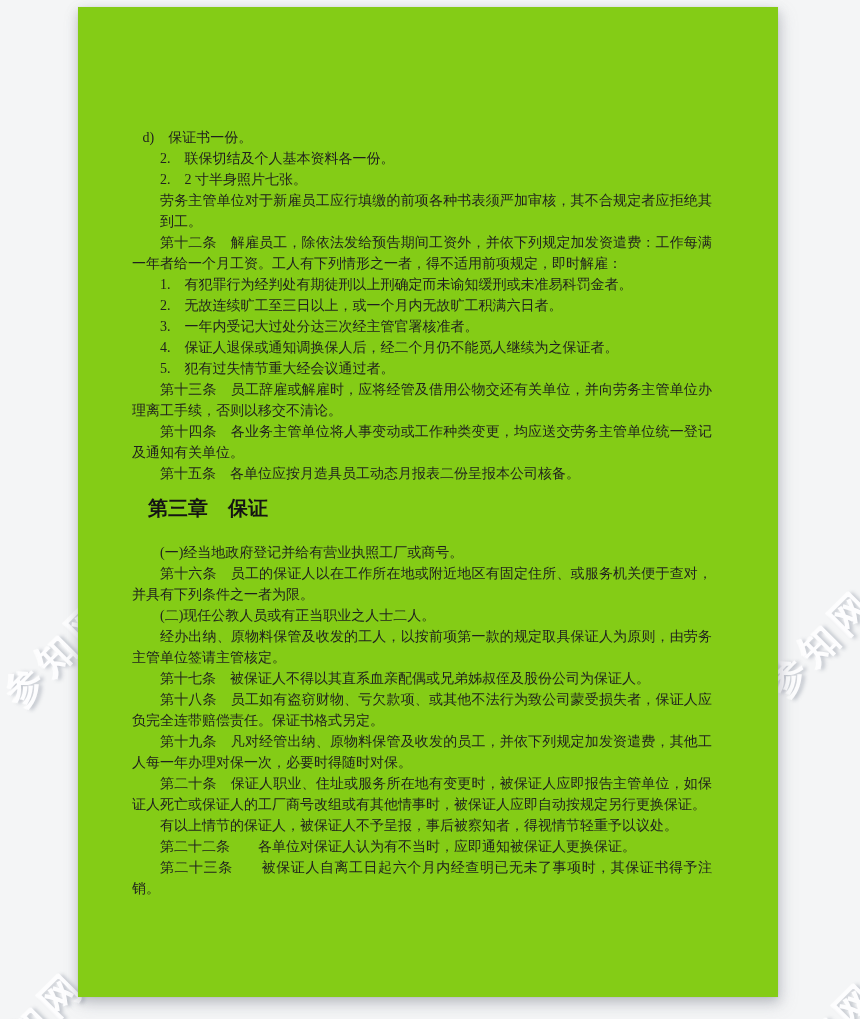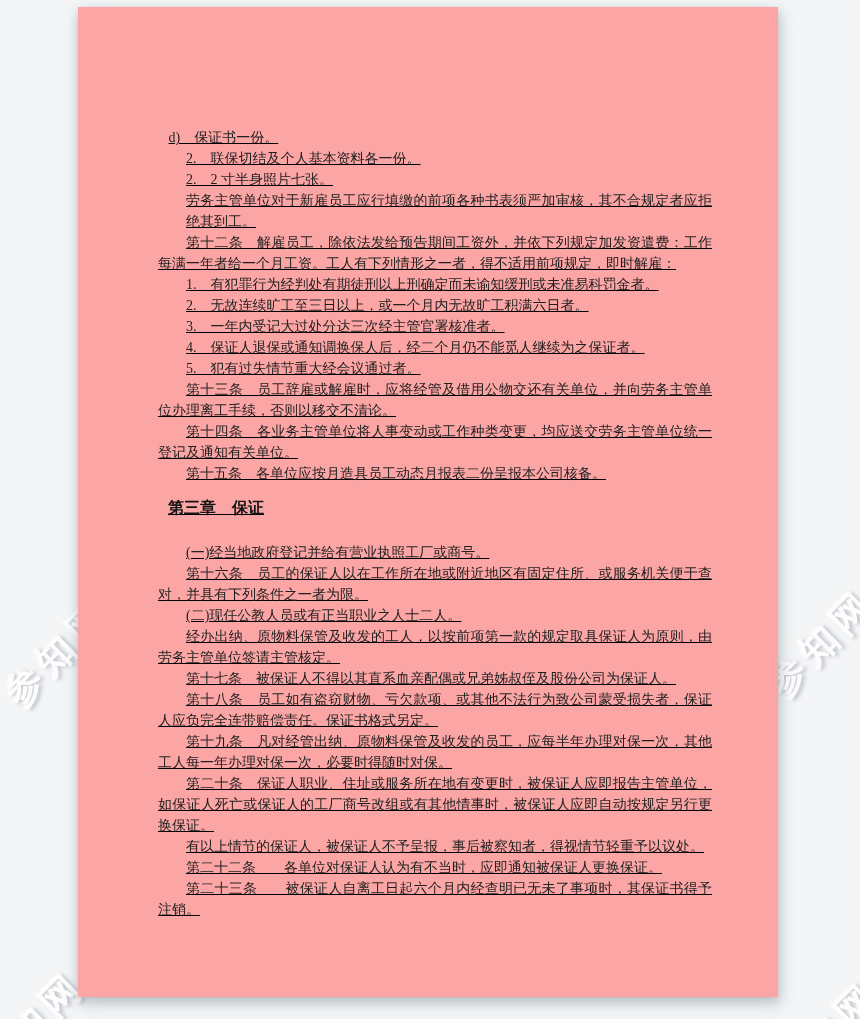--- a/index.html
+++ b/index.html
@@ -25,45 +25,44 @@
     user-select: none;
   }
   
   .paper {
     position: absolute;
     z-index: 1;
     left: 78px;
     top: 7px;
     width: 700px;
     height: 990px;
-    background: #fca5a5;
+    background: #84cc16;
     box-shadow: 0 0 1px rgba(0,0,0,0.10),
                 0 4px 10px rgba(135,140,150,0.38),
                 3px 7px 16px rgba(135,140,150,0.28);
-    padding: 120px 66px 60px 80px;
+    padding: 120px 66px 60px 54px;
     overflow: hidden;
-    text-decoration: underline;
   }
   .para {
     font-size: 14px;
     line-height: 21px;
     color: #1f1f1f;
     text-align: justify;
     text-justify: inter-ideograph;
   }
   .para.indent { text-indent: 2em; }
   .para.flush  { text-indent: 0; margin-left: 28px; }
   .para.d-item { text-indent: 0.75em; }
   .chapter {
     font-family: "DejaVu Sans", "Liberation Sans", sans-serif;
-    font-size: 16px;
+    font-size: 20px;
     font-weight: 700;
     color: #141414;
     line-height: 26px;
-    margin: 11px 0 21px 10px;
+    margin: 11px 0 21px 16px;
   }
 </style>
 </head>
 <body>
 
 <div class="canvas">
 
   <span class="wm" style="left:-8px;  top:628px;">参知网</span>
   <span class="wm" style="left:755px; top:618px;">参知网</span>
   <span class="wm" style="left:-35px; top:1000px;">参知网</span>
@@ -86,20 +85,20 @@
     <p class="para indent">第十五条　各单位应按月造具员工动态月报表二份呈报本公司核备。</p>
 
     <h2 class="chapter">第三章　保证</h2>
 
     <p class="para indent">(一)经当地政府登记并给有营业执照工厂或商号。</p>
     <p class="para indent">第十六条　员工的保证人以在工作所在地或附近地区有固定住所、或服务机关便于查对，并具有下列条件之一者为限。</p>
     <p class="para indent">(二)现任公教人员或有正当职业之人士二人。</p>
     <p class="para indent">经办出纳、原物料保管及收发的工人，以按前项第一款的规定取具保证人为原则，由劳务主管单位签请主管核定。</p>
     <p class="para indent">第十七条　被保证人不得以其直系血亲配偶或兄弟姊叔侄及股份公司为保证人。</p>
     <p class="para indent">第十八条　员工如有盗窃财物、亏欠款项、或其他不法行为致公司蒙受损失者，保证人应负完全连带赔偿责任。保证书格式另定。</p>
-    <p class="para indent">第十九条　凡对经管出纳、原物料保管及收发的员工，应每半年办理对保一次，其他工人每一年办理对保一次，必要时得随时对保。</p>
+    <p class="para indent">第十九条　凡对经管出纳、原物料保管及收发的员工，并依下列规定加发资遣费，其他工人每一年办理对保一次，必要时得随时对保。</p>
     <p class="para indent">第二十条　保证人职业、住址或服务所在地有变更时，被保证人应即报告主管单位，如保证人死亡或保证人的工厂商号改组或有其他情事时，被保证人应即自动按规定另行更换保证。</p>
     <p class="para indent">有以上情节的保证人，被保证人不予呈报，事后被察知者，得视情节轻重予以议处。</p>
     <p class="para indent">第二十二条　　各单位对保证人认为有不当时，应即通知被保证人更换保证。</p>
     <p class="para indent">第二十三条　　被保证人自离工日起六个月内经查明已无未了事项时，其保证书得予注销。</p>
 
   </div>
 </div>
 
 </body></html>

